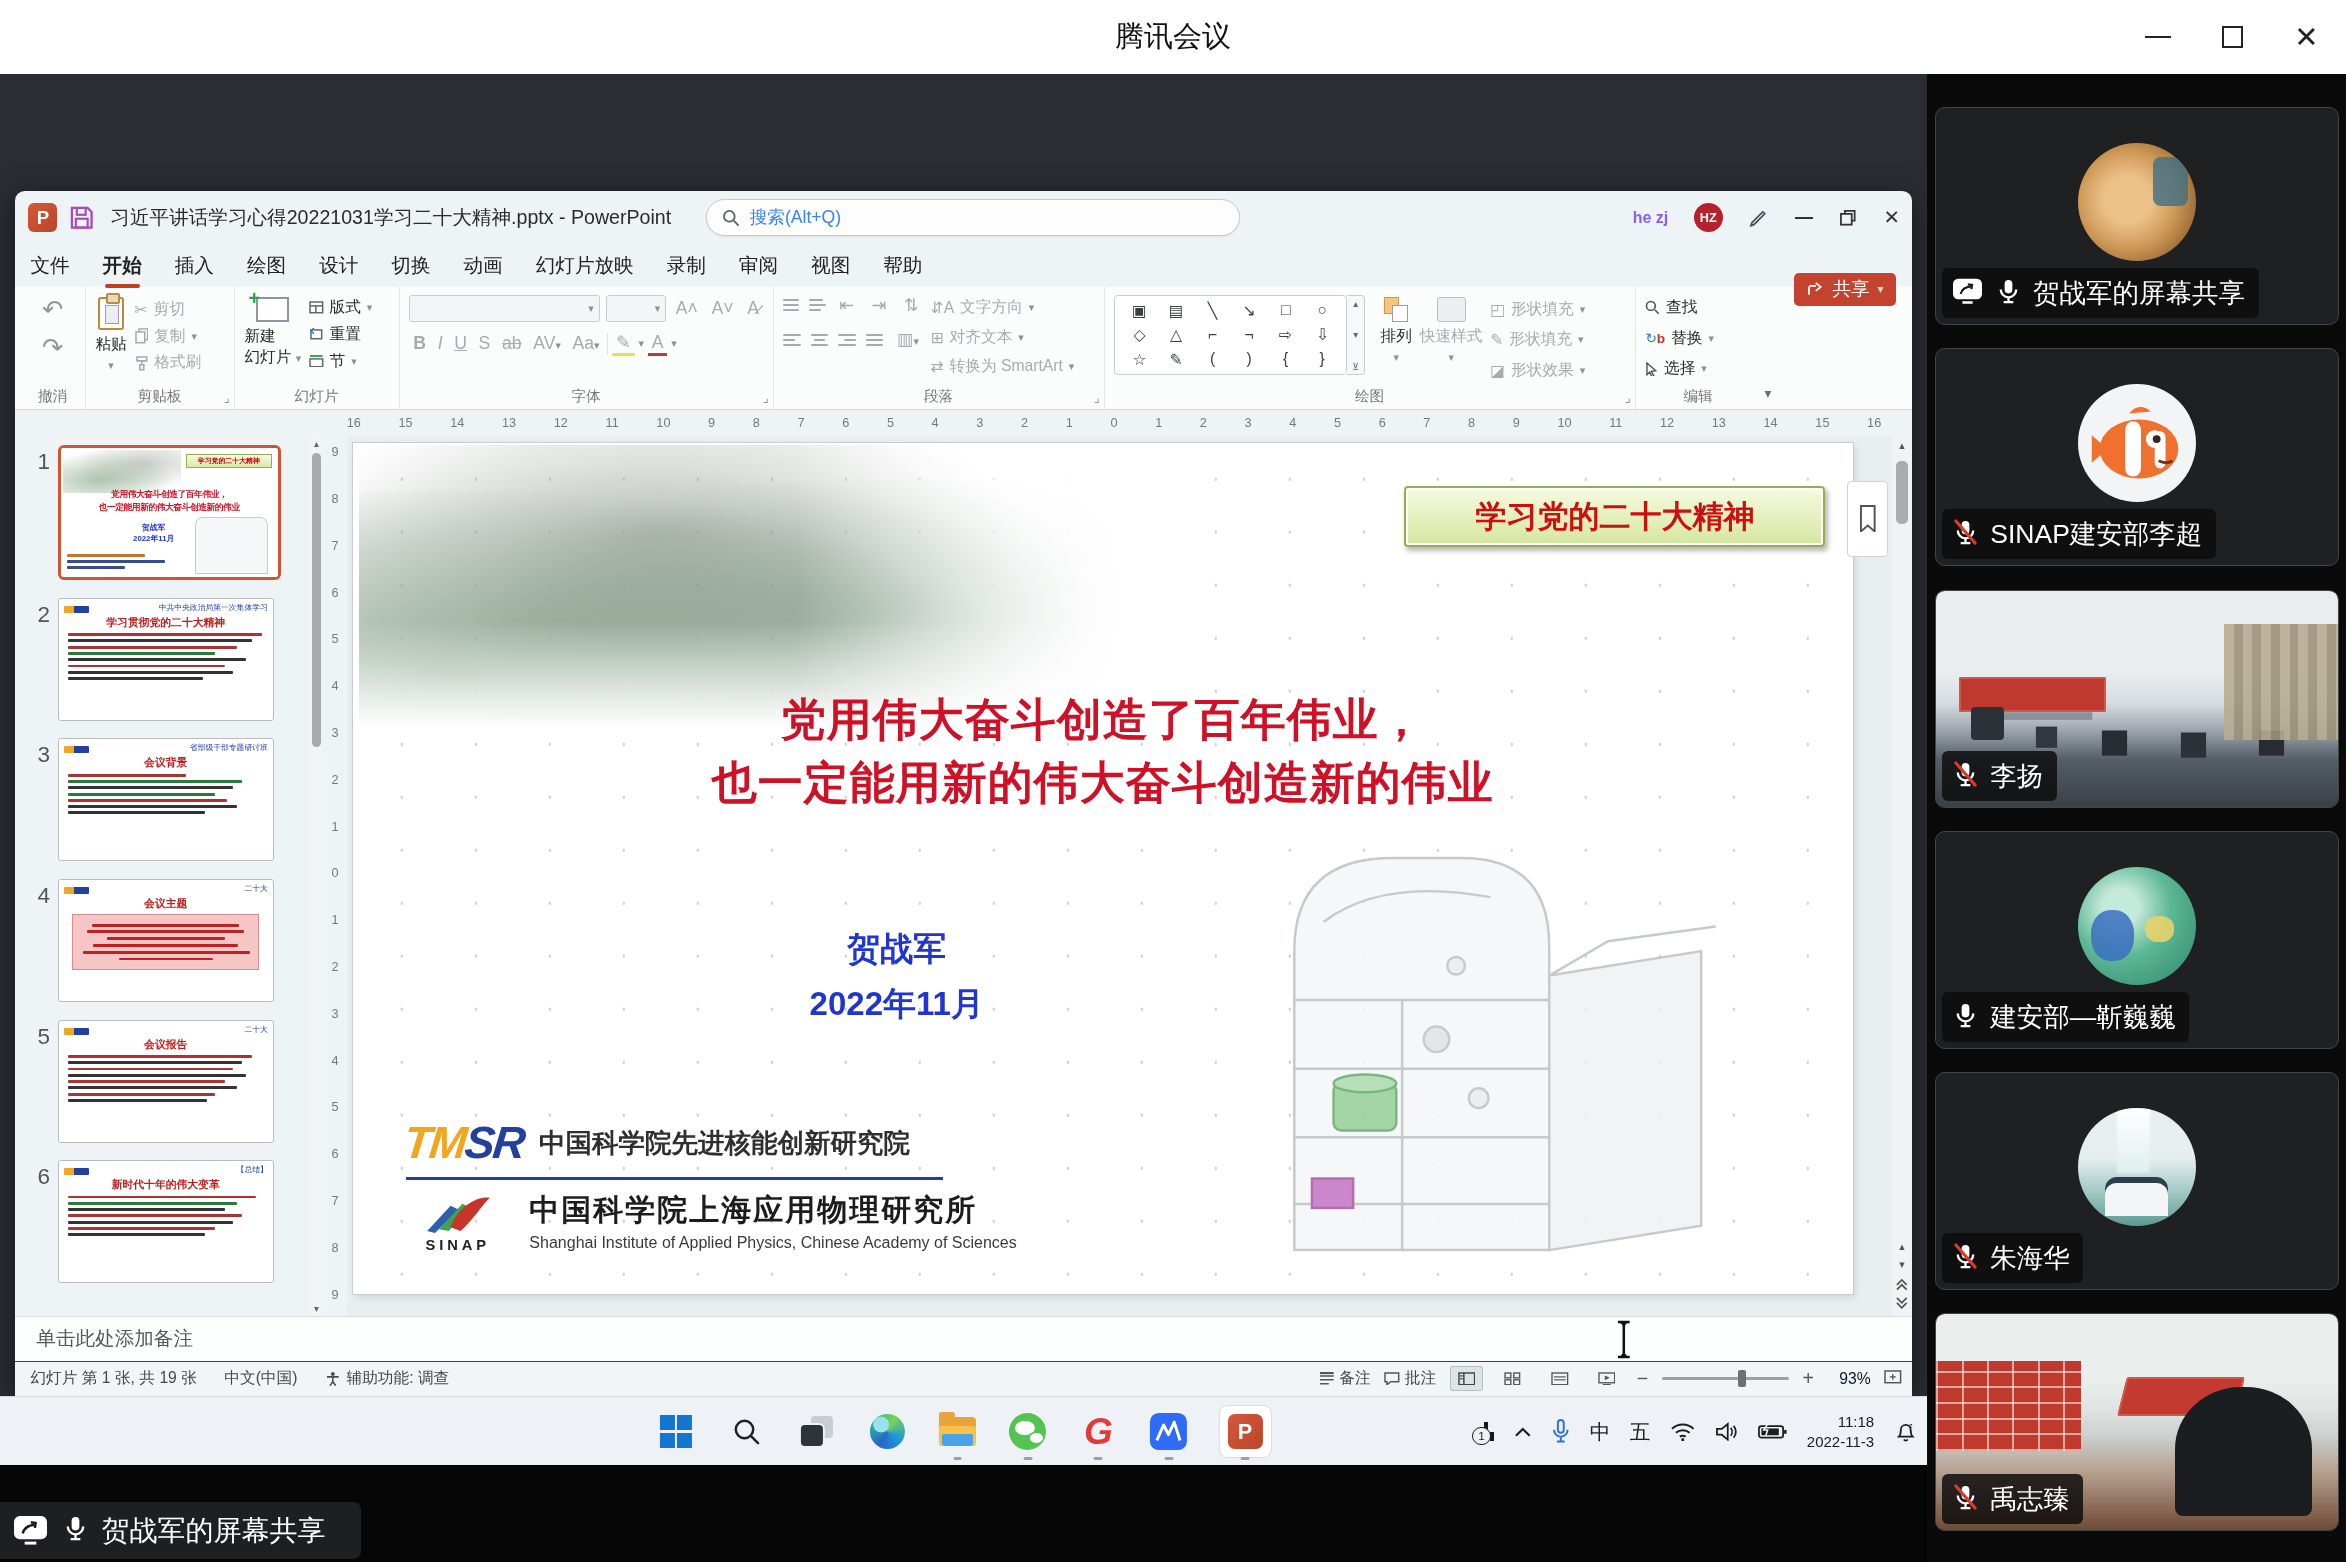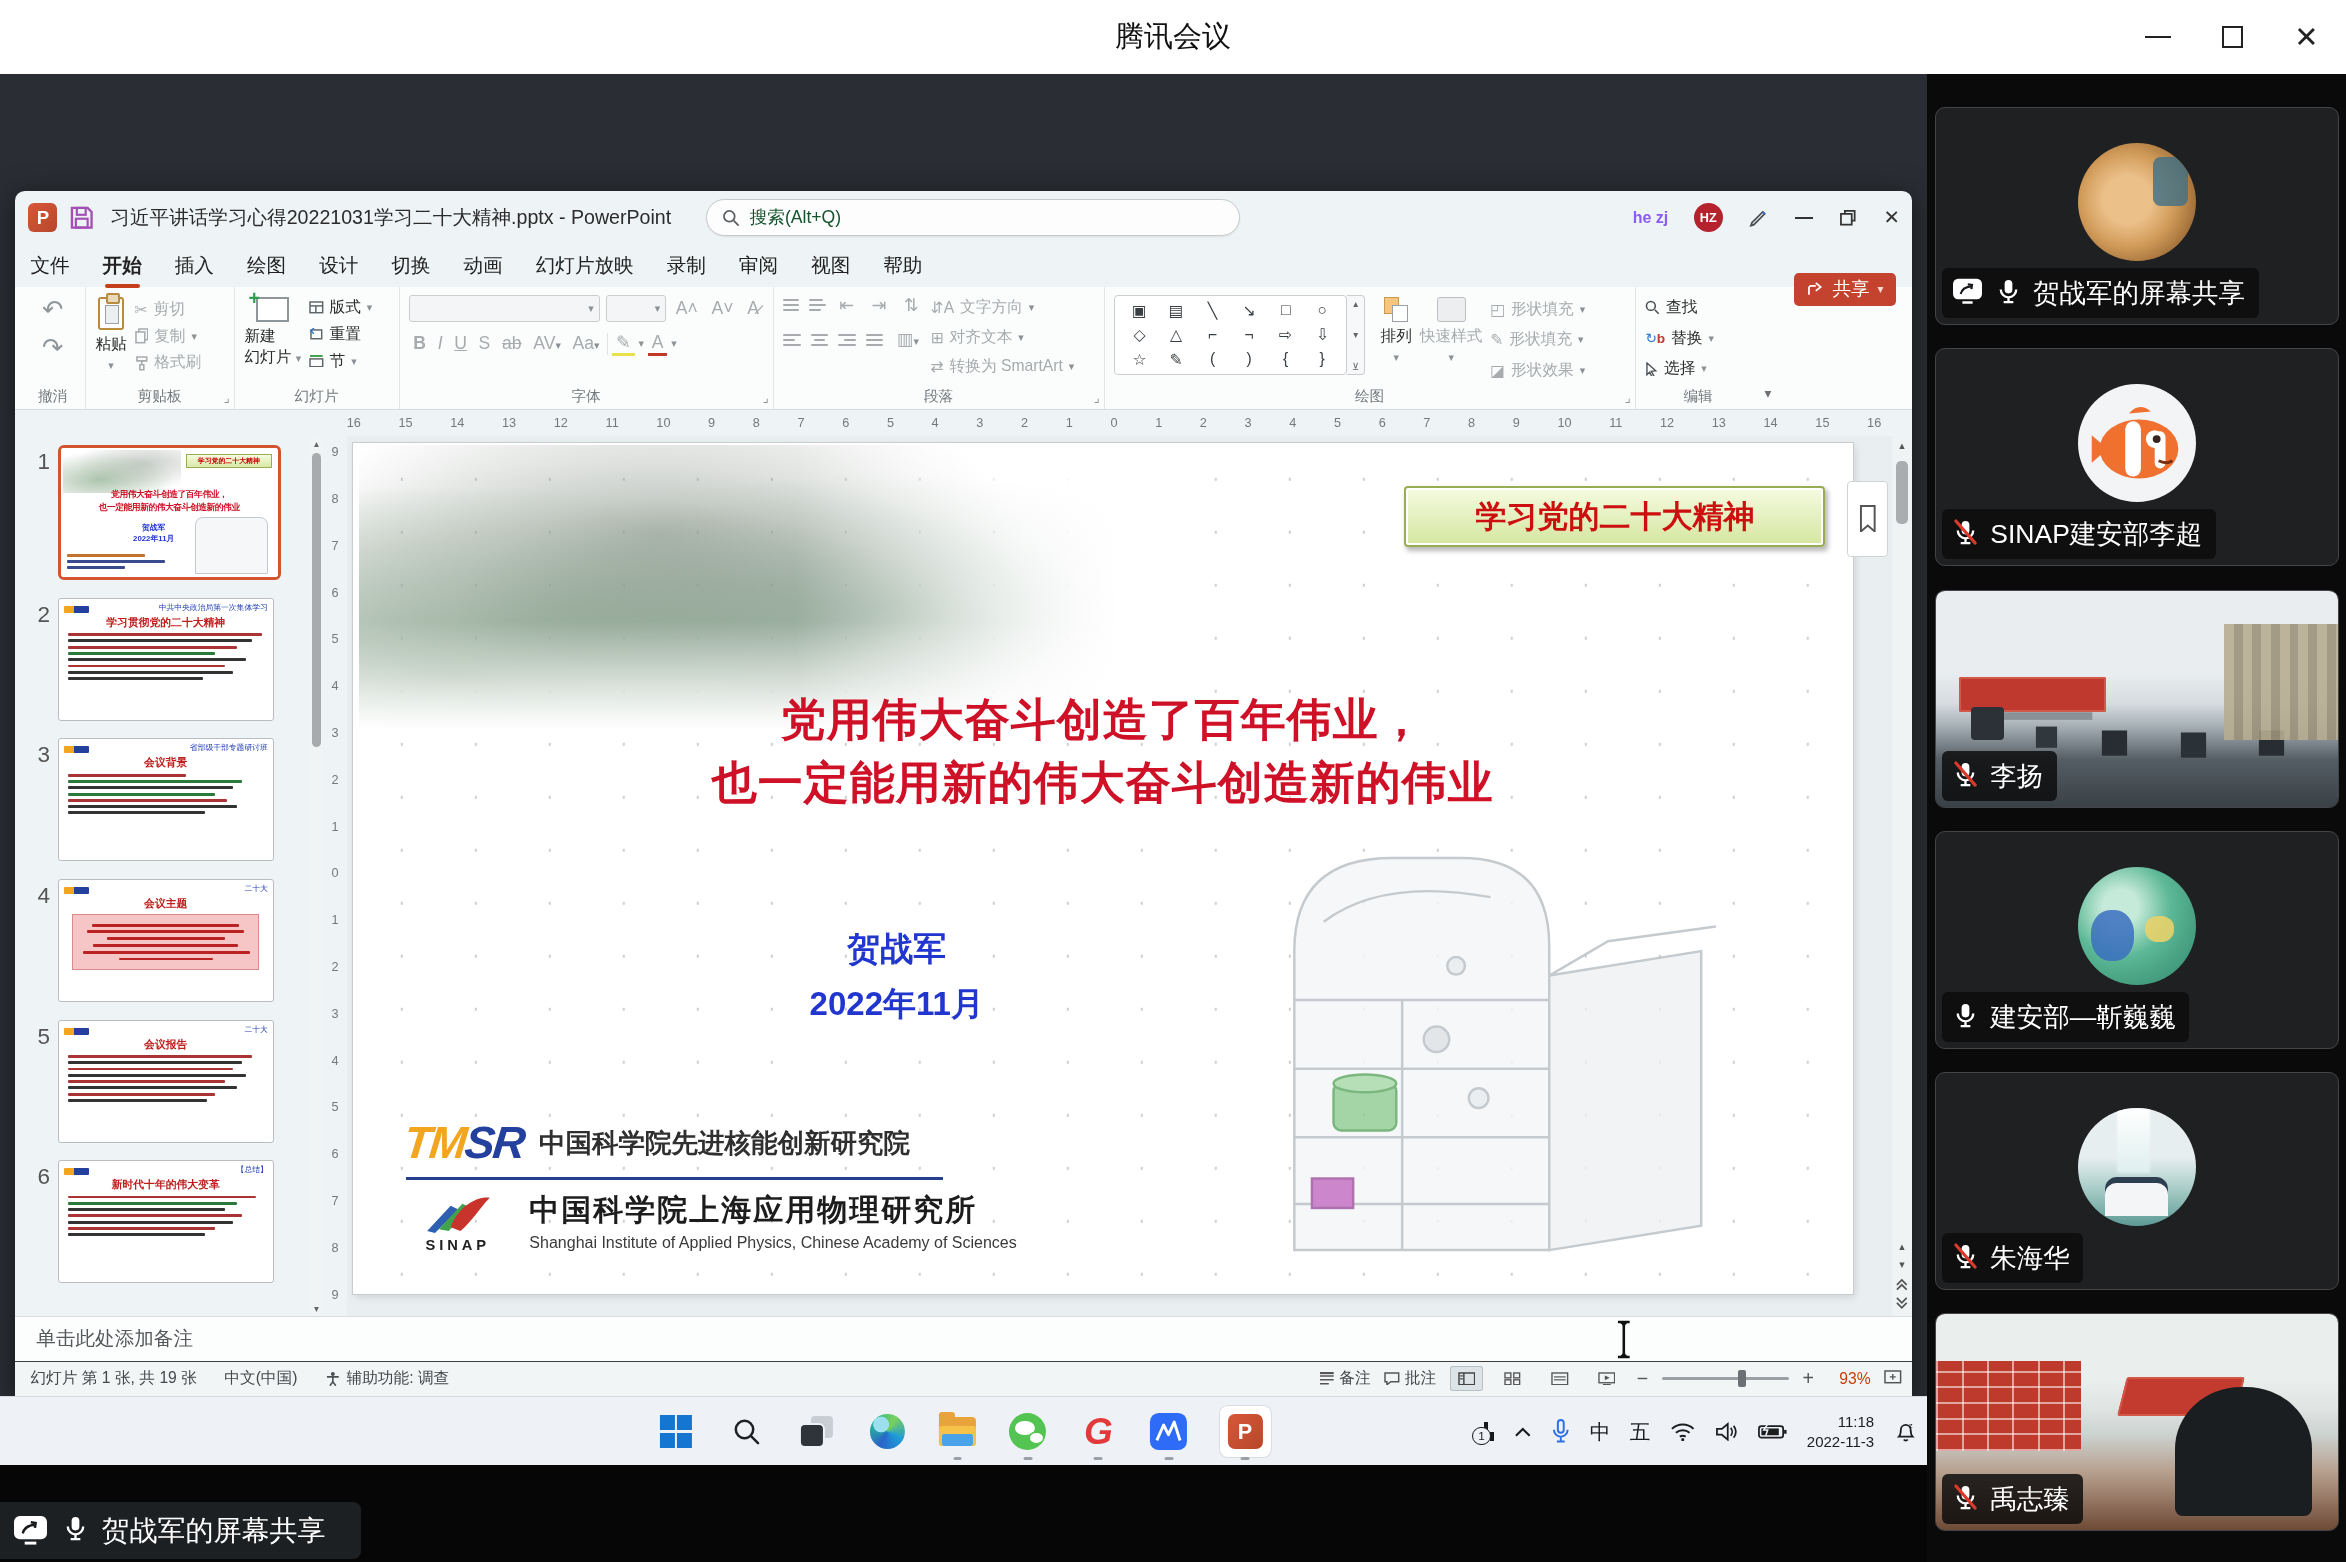--- a/index.html
+++ b/index.html
@@ -24,21 +24,21 @@
     border-radius:9.8px 9.8px 0 0; box-shadow:0 5.9px 29px rgba(0,0,0,.5); }
 
   .ppt-titlebar { position:relative; height:53px; display:flex; align-items:center; padding-left:13.7px; }
   .ppt-appicon { width:29px; height:29px; border-radius:5.9px; background:linear-gradient(135deg,#d8573a,#b7472a);
     color:#fff; font-weight:bold; font-size:18.6px; display:flex; align-items:center; justify-content:center; }
   .ppt-save { margin-left:11.8px; display:flex; }
   .ppt-doctitle { margin-left:15.7px; font-size:19.6px; color:#2b2b2b; white-space:nowrap; }
   .ppt-search { position:absolute; left:691px; top:7.8px; width:534px; height:37px; background:#fdfdfd;
     border:1px solid #c6cacd; border-radius:18.6px; display:flex; align-items:center; padding-left:15.7px; gap:9.8px;
     box-shadow:0 1px 2px rgba(0,0,0,.08); }
-  .ppt-search span { font-size:17.6px; color:#14532d; }
+  .ppt-search span { font-size:17.6px; color:#3b82f6; }
   .ppt-tb-right { position:absolute; right:11.8px; top:0; height:53px; display:flex; align-items:center; gap:25.5px; }
   .ppt-user { font-size:16px; color:#8b5cf6;font-weight:bold; }
   .ppt-badge { width:29px; height:29px; border-radius:50%; background:#b5222d; color:#fff; font-size:12.7px; font-weight:bold;
     display:flex; align-items:center; justify-content:center; }
   .wbtn { color:#333; font-size:19.6px; display:flex; align-items:center; }
   .wmin { width:17.6px; height:2px; background:#333; }
 
   .ppt-tabrow { position:relative; height:43px; display:flex; align-items:center; gap:33px; padding-left:15.7px; }
   .ptab { font-size:19.6px; color:#222; position:relative; white-space:nowrap; }
   .ptab.active { font-weight:bold; }
@@ -166,21 +166,21 @@
   .notes-ph { font-size:19.6px; color:#55595c; }
   .ibeam { position:absolute; left:1598px; top:2px; }
 
   .ppt-status { height:35px; background:#f2f5f6; border-top:1px solid #404040; display:flex; align-items:center; font-size:15.7px; color:#44484b; }
   .st-left { display:flex; align-items:center; gap:27.4px; padding-left:15.7px; flex:1; white-space:nowrap; }
   .st-right { display:flex; align-items:center; gap:13.7px; padding-right:9.8px; }
   .viewbtn { width:33px; height:25.5px; display:flex; align-items:center; justify-content:center; border-radius:2.9px; }
   .viewbtn.active { background:#dce4e8; box-shadow:inset 0 0 0 1px #b7c0c5; }
   .zoomtrack { position:relative; width:127px; height:2.9px; background:#9aa0a4; border-radius:2px; }
   .zoomthumb { position:absolute; left:60%; top:-6.9px; width:7.8px; height:16.7px; background:#6b7075; border-radius:2px; }
-  .zoompct { font-size:15.7px; color:#c2410c; width:43px; text-align:right; }
+  .zoompct { font-size:15.7px; color:#0f172a; width:43px; text-align:right; }
 
   
   .taskbar { position:absolute; left:0; top:1322px; width:1927px; height:69px; background:#eef1f6; border-top:1px solid #d8dce0; }
   .tb-center { position:absolute; left:50%; transform:translateX(-50%); top:0; height:69px; display:flex; align-items:center; gap:27.4px; }
   .tbi { position:relative; width:43px; height:43px; display:flex; align-items:center; justify-content:center; }
   .runline { position:absolute; bottom:-6.9px; left:50%; transform:translateX(-50%); width:8.8px; height:3.4px; border-radius:2px; background:#9aa0a6; }
   .start { display:grid; grid-template-columns:14.7px 14.7px; grid-template-rows:14.7px 14.7px; gap:2.9px; }
   .start i { background:#1576d2; }
   .taskview { position:relative; width:31px; height:31px; }
   .taskview i { position:absolute; width:21.6px; height:21.6px; border-radius:3.9px; }

